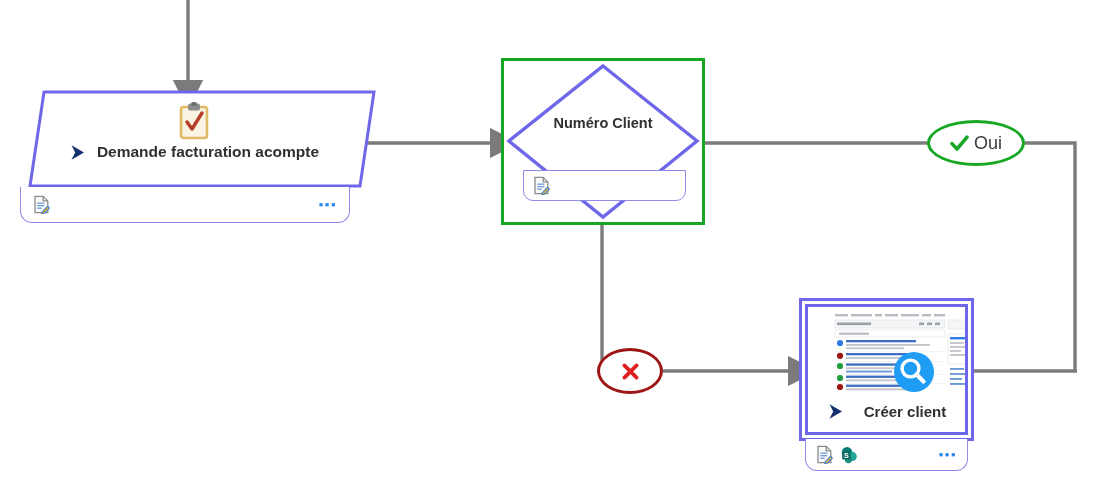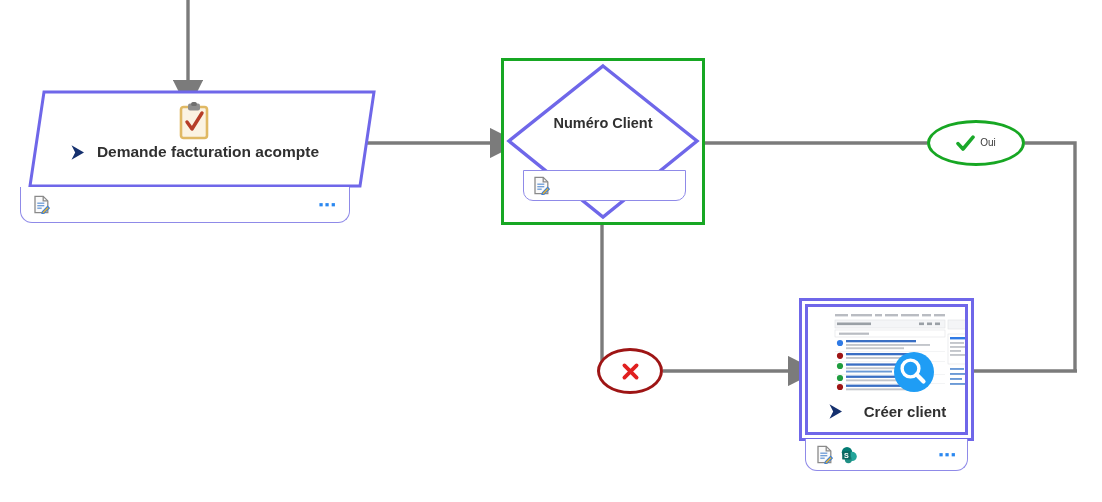--- a/index.html
+++ b/index.html
@@ -107,21 +107,21 @@
     position:absolute;box-sizing:border-box;
     background:#ffffff;border-radius:50%;
     display:flex;align-items:center;justify-content:center;
     gap:5px;
   }
   #badge-oui{
     left:927px;top:120px;width:98px;height:46px;
     border:3px solid #17a723;
   }
   #badge-oui .badge-label{
-    color:#3b3b3b;font-size:10px;line-height:1;
+    color:#3b3b3b;font-size:18px;line-height:1;
   }
   #badge-non{
     left:597px;top:348px;width:66px;height:46px;
     border:3px solid #9e1515;
   }
 </style>
 </head>
 <body>
 
 <div id="canvas">

